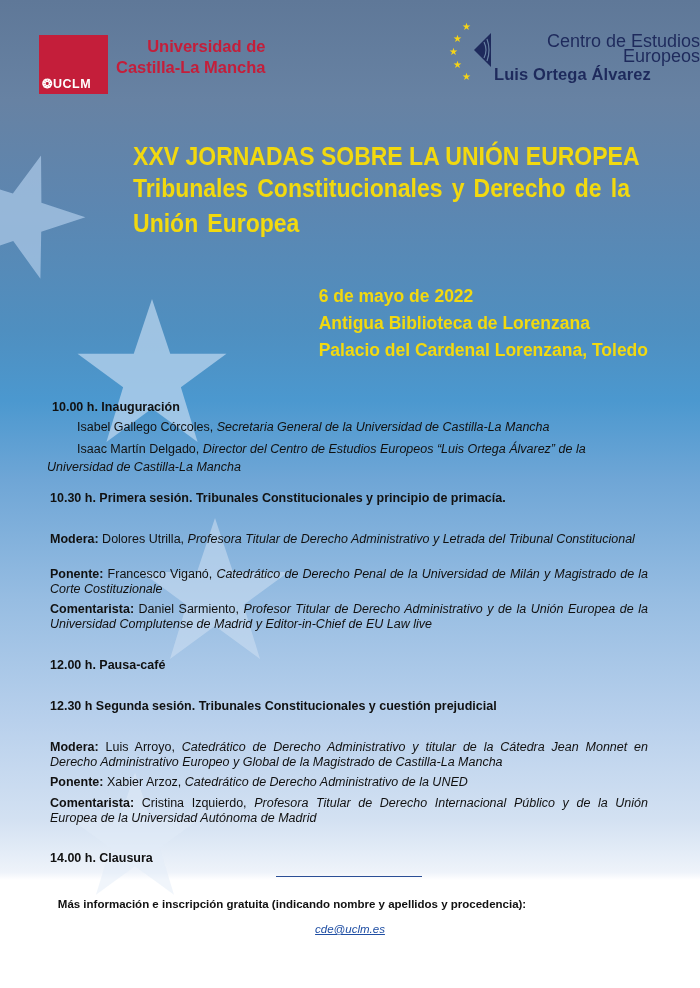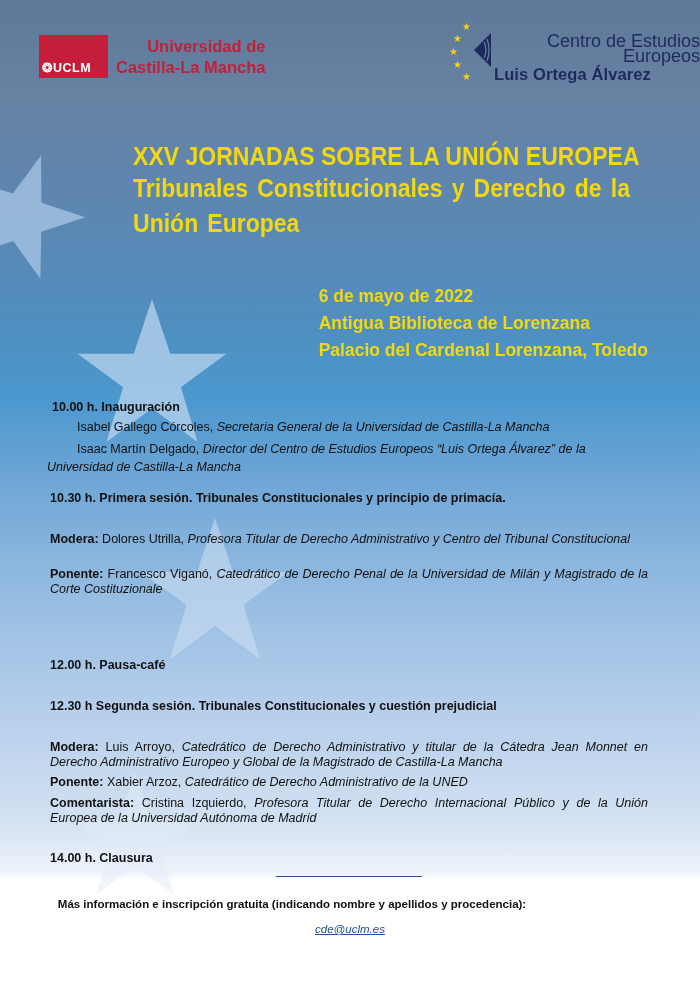--- a/index.html
+++ b/index.html
@@ -13,21 +13,21 @@
       background: linear-gradient(to bottom,
         #5f7898 0px, #6782a3 100px, #5d86b0 200px, #4f8fc0 330px,
         #4b98cf 400px, #6fa6d6 480px, #97bde2 600px, #b8d0ec 720px,
         #d3e1f2 820px, #eef3fa 872px, #ffffff 880px, #ffffff 988px);
     }
     .star { position: absolute; }
     .star svg { width: 100%; height: 100%; display: block; }
 
     
     .uclm-box {
-      position: absolute; left: 39px; top: 35px; width: 69px; height: 43px;
+      position: absolute; left: 39px; top: 35px; width: 69px; height: 59px;
       background: #c41e3a;
     }
     .uclm-box .mark {
       position: absolute; left: 3px; bottom: 3px; color: #fff;
       font-weight: bold; font-size: 12.5px; letter-spacing: 0.5px; white-space: nowrap;
     }
     .uclm-name {
       position: absolute; left: 116px; top: 36px; color: #c41e3a;
       font-weight: bold; font-size: 16.5px; line-height: 21px; text-align: right;
     }
@@ -153,30 +153,37 @@
     </div>
   </div>
 
   <div class="program" style="top:491px;">
     <div class="slot">10.30 h. Primera sesión. Tribunales Constitucionales y principio de primacía.</div>
   </div>
   <div class="program" style="top:532px;">
     <div class="para">
       <b>Modera:</b>
       <span>Dolores Utrilla,</span>
-      <i>Profesora Titular de Derecho Administrativo y Centro del Tribunal Constitucional</i>
+      <i>Profesora Titular de Derecho Administrativo y Letrada del Tribunal Constitucional</i>
     </div>
   </div>
   <div class="program" style="top:567px;">
     <div class="para">
       <b>Ponente:</b>
       <span>Francesco Viganó,</span>
       <i>Catedrático de Derecho Penal de la Universidad de Milán y Magistrado de la Corte Costituzionale</i>
     </div>
   </div>
+  <div class="program" style="top:602px;">
+    <div class="para">
+      <b>Comentarista:</b>
+      <span>Daniel Sarmiento,</span>
+      <i>Profesor Titular de Derecho Administrativo y de la Unión Europea de la Universidad Complutense de Madrid y Editor-in-Chief de EU Law live</i>
+    </div>
+  </div>
 
   <div class="program" style="top:658px;">
     <div class="slot">12.00 h. Pausa-café</div>
   </div>
 
   <div class="program" style="top:699px;">
     <div class="slot">12.30 h Segunda sesión. Tribunales Constitucionales y cuestión prejudicial</div>
   </div>
   <div class="program" style="top:740px;">
     <div class="para">

